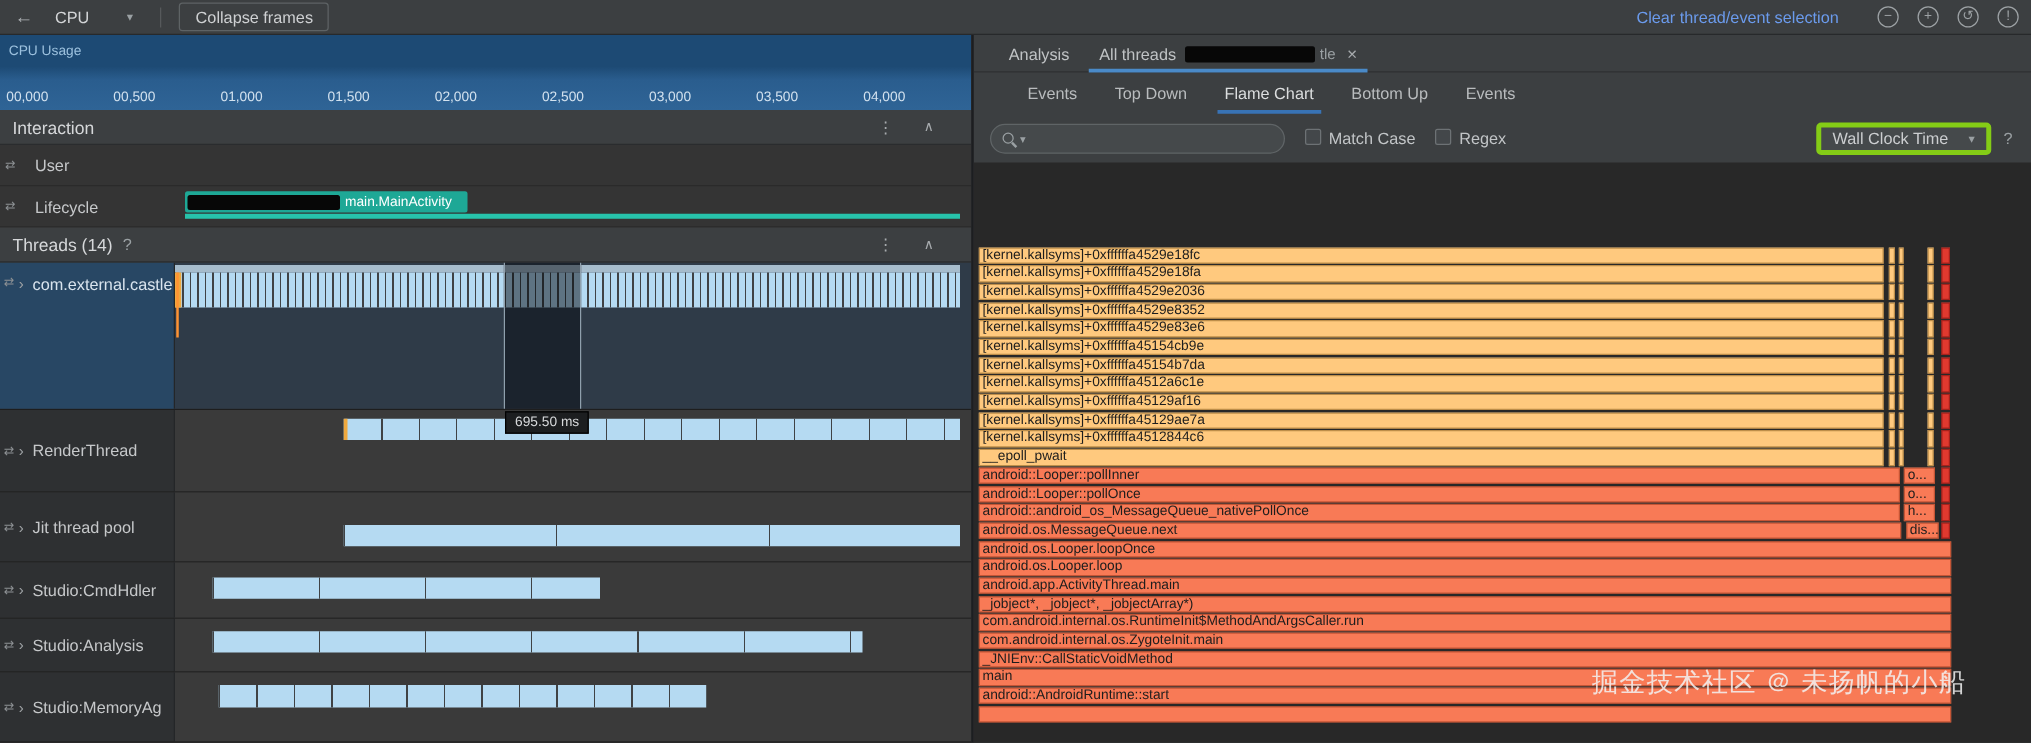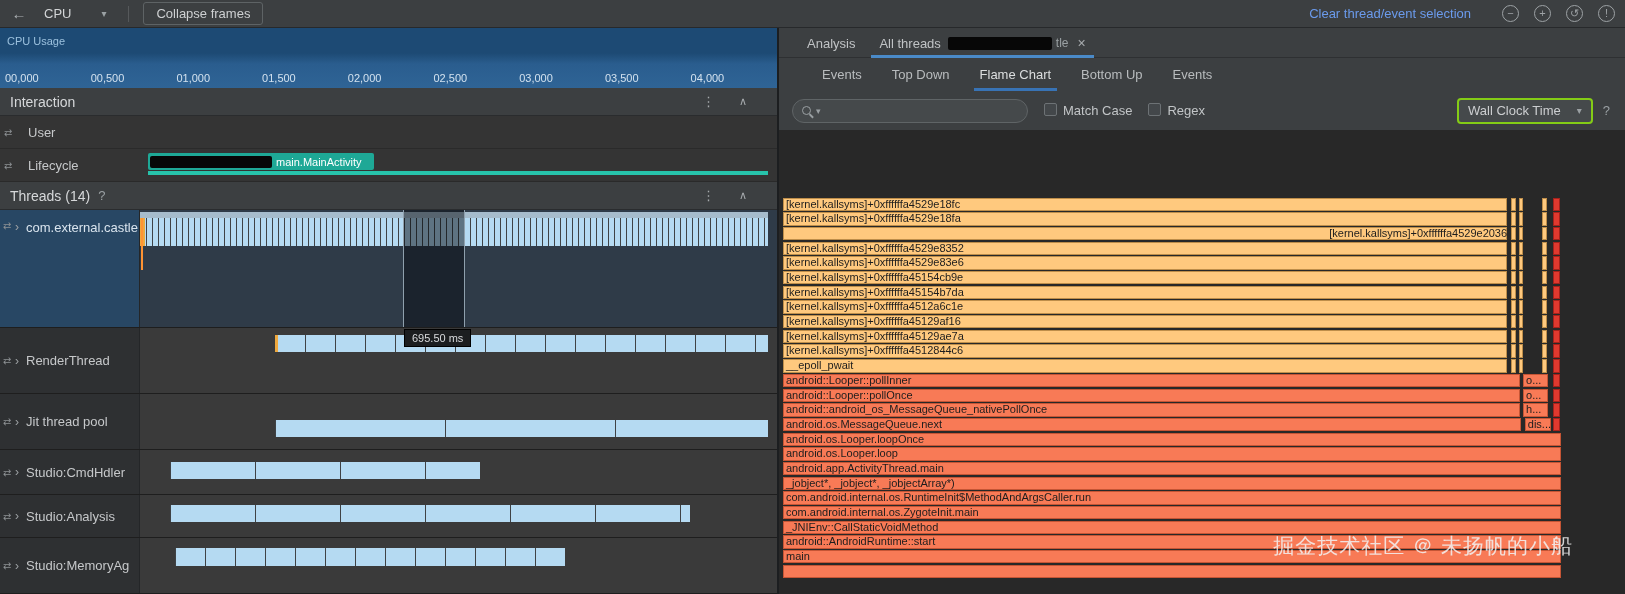--- a/index.html
+++ b/index.html
@@ -70,21 +70,21 @@
 .subtab.active{color:#dcdedf;}
 .subtab.active::after{content:'';position:absolute;left:9px;right:9px;bottom:0;height:3px;background:#3873b5;}
 .rtoolbar{display:flex;align-items:center;height:39px;padding:0 13px;}
 .search{width:236px;height:24px;background:#45494b;border:1px solid #5f6466;border-radius:12px;display:flex;align-items:center;padding:0 9px;gap:5px;}
 .mag{width:9px;height:9px;border:1.5px solid #9aa0a3;border-radius:50%;position:relative;flex:none;}
 .mag::after{content:'';position:absolute;width:5px;height:1.5px;background:#9aa0a3;transform:rotate(45deg);right:-4px;bottom:-2px;}
 .search input{flex:1;min-width:0;background:transparent;border:none;outline:none;color:#d0d2d4;font-size:12px;font-family:inherit;}
 .cb-group{display:flex;align-items:flex-start;margin-left:16px;}
 .cb{width:13px;height:13px;background:#43474a;border:1px solid #6d7275;border-radius:2px;flex:none;}
 .cb-label{color:#c2c5c7;font-size:13px;margin-left:6px;}
-.wct{margin-left:auto;display:flex;align-items:center;gap:16px;height:26px;background:#45494b;border:2px solid #84cc16;border-radius:4px;padding:0 9px;color:#ccced0;font-size:13px;}
+.wct{margin-left:auto;display:flex;align-items:center;gap:16px;height:26px;background:#45494b;border:4px solid #84cc16;border-radius:4px;padding:0 9px;color:#ccced0;font-size:13px;}
 .help{color:#9aa0a3;margin-left:10px;margin-right:2px;font-size:13px;}
 .flame{position:absolute;top:102px;left:0;right:0;bottom:0;background:#282828;overflow:hidden;}
 .flame-rows{position:absolute;top:67px;left:4px;right:0;height:420px;}
 .frow{position:relative;height:14.7px;}
 .fseg{position:absolute;top:0.6px;height:13.4px;line-height:13px;font-size:11px;color:#1d1d1d;padding-left:3px;white-space:nowrap;overflow:hidden;}
 .fseg.tan{background:#ffc97e;box-shadow:inset 0 0 0 1px rgba(110,70,10,.45);}
 .fseg.coral{background:#f87a56;box-shadow:inset 0 0 0 1px rgba(120,30,5,.4);}
 .fseg.red{background:#e0392f;box-shadow:inset 0 0 0 1px rgba(80,0,0,.4);}
 .wm{position:absolute;right:52px;bottom:34px;font-size:21px;color:rgba(242,242,242,.85);letter-spacing:1px;z-index:9;}
 </style>
@@ -283,21 +283,21 @@
           <div class="fseg red" style="left: 91.4%; width: 0.9%;"></div>
         </div>
         <div class="frow">
           <div class="fseg tan" style="left: 0%; width: 86%;">[kernel.kallsyms]+0xffffffa4529e18fa</div>
           <div class="fseg tan" style="left: 86.5%; width: 0.5%;"></div>
           <div class="fseg tan" style="left: 87.4%; width: 0.5%;"></div>
           <div class="fseg tan" style="left: 90.2%; width: 0.5%;"></div>
           <div class="fseg red" style="left: 91.4%; width: 0.9%;"></div>
         </div>
         <div class="frow">
-          <div class="fseg tan" style="left: 0%; width: 86%; text-align: right;">[kernel.kallsyms]+0xffffffa4529e2036</div>
+          <div class="fseg tan" style="left: 0%; width: 86%;">[kernel.kallsyms]+0xffffffa4529e2036</div>
           <div class="fseg tan" style="left: 86.5%; width: 0.5%;"></div>
           <div class="fseg tan" style="left: 87.4%; width: 0.5%;"></div>
           <div class="fseg tan" style="left: 90.2%; width: 0.5%;"></div>
           <div class="fseg red" style="left: 91.4%; width: 0.9%;"></div>
         </div>
         <div class="frow">
           <div class="fseg tan" style="left: 0%; width: 86%;">[kernel.kallsyms]+0xffffffa4529e8352</div>
           <div class="fseg tan" style="left: 86.5%; width: 0.5%;"></div>
           <div class="fseg tan" style="left: 87.4%; width: 0.5%;"></div>
           <div class="fseg tan" style="left: 90.2%; width: 0.5%;"></div>
@@ -394,24 +394,24 @@
         <div class="frow">
           <div class="fseg coral" style="left: 0%; width: 92.4%;">com.android.internal.os.RuntimeInit$MethodAndArgsCaller.run</div>
         </div>
         <div class="frow">
           <div class="fseg coral" style="left: 0%; width: 92.4%;">com.android.internal.os.ZygoteInit.main</div>
         </div>
         <div class="frow">
           <div class="fseg coral" style="left: 0%; width: 92.4%;">_JNIEnv::CallStaticVoidMethod</div>
         </div>
         <div class="frow">
+          <div class="fseg coral" style="left: 0%; width: 92.4%;">main</div>
+        </div>
+        <div class="frow">
           <div class="fseg coral" style="left: 0%; width: 92.4%;">android::AndroidRuntime::start</div>
         </div>
         <div class="frow">
-          <div class="fseg coral" style="left: 0%; width: 92.4%;">main</div>
-        </div>
-        <div class="frow">
           <div class="fseg coral" style="left: 0%; width: 92.4%;"></div>
         </div>
       </div>
     <div class="wm">掘金技术社区 ＠ 未扬帆的小船</div>
   </div>
 </div>
 
 </body></html>

